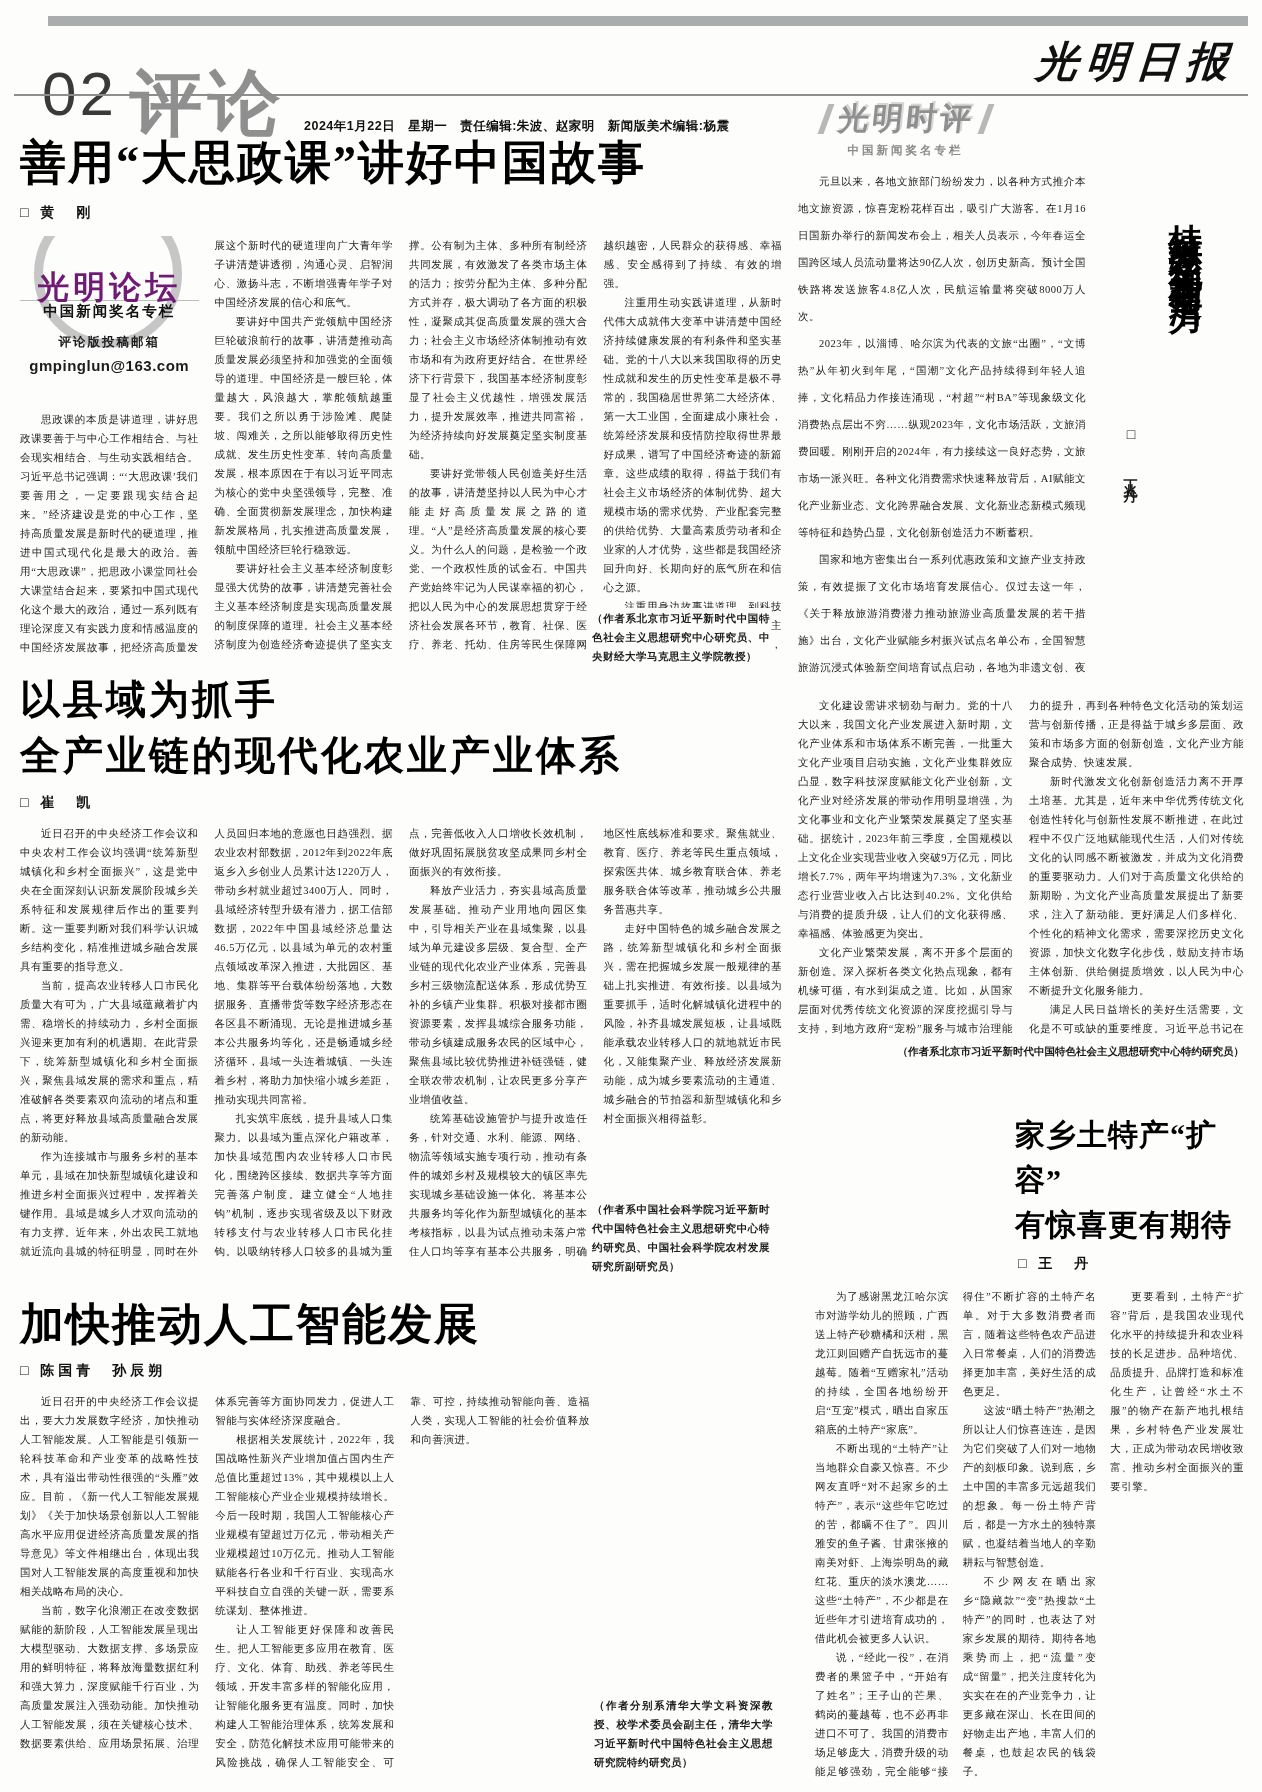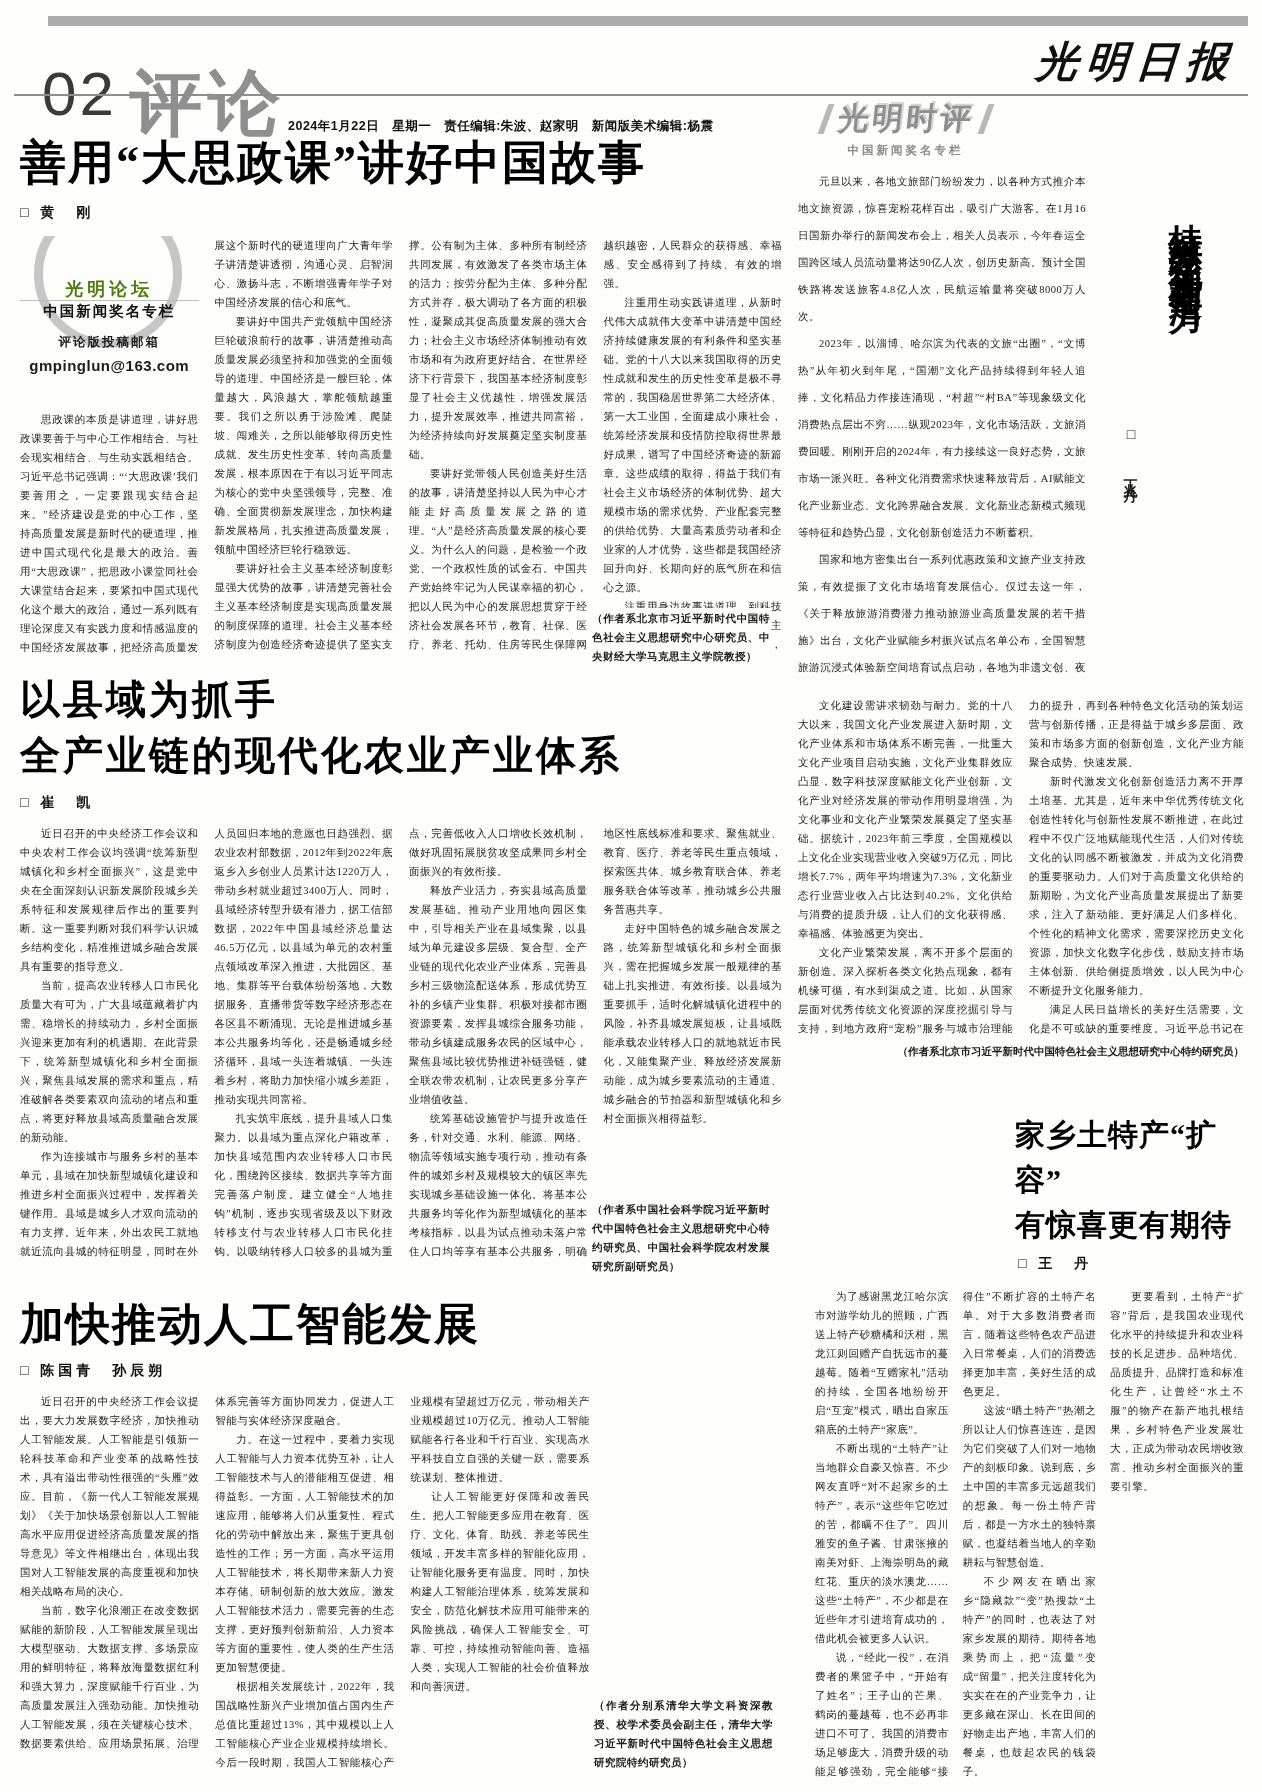--- a/index.html
+++ b/index.html
@@ -8,21 +8,21 @@
     position:relative; width:1262px; height:1792px; background:#fdfdfc;
     margin:0 auto; overflow:hidden; color:#1a1a1a;
     font-family:"Liberation Serif","DejaVu Serif",serif;
   }
   
   .topbar { position:absolute; left:48px; right:14px; top:16px; height:10px; background:#aaadad; }
   .pagenum { position:absolute; left:42px; top:58px; font-family:"Liberation Sans",sans-serif;
              font-weight:400; font-size:62px; color:#3a3a3a; letter-spacing:3px; }
   .sectitle { position:absolute; left:130px; top:56px; font-family:"Liberation Sans",sans-serif;
               font-weight:900; font-size:72px; color:#8f8f8f; letter-spacing:6px; }
-  .dateline { position:absolute; left:288px; top:118px; font-family:"Liberation Sans",sans-serif;
+  .dateline { position:absolute; left:304px; top:118px; font-family:"Liberation Sans",sans-serif;
               font-weight:700; font-size:12.5px; color:#111; letter-spacing:.5px; }
   .masthead { position:absolute; right:26px; top:34px; font-size:42px; font-weight:700;
               font-style:italic; letter-spacing:8px; color:#101010;
               font-family:"DejaVu Serif",serif; transform:skewX(-4deg); }
   .header-rule { position:absolute; left:14px; right:14px; top:94px; height:2px; background:#8d8d8d; }
 
   
   .art { position:absolute; }
   .hl { font-weight:900; color:#000; letter-spacing:2px; font-family:"Liberation Serif",serif; }
   .byline { font-family:"Liberation Sans",sans-serif; font-weight:700; font-size:14px;
@@ -37,22 +37,22 @@
   
   #a1 { left:20px; top:134px; width:762px; }
   #a1 .hl { font-size:46px; line-height:58px; }
   #a1 .byline { margin-top:12px; }
   #a1 .body { margin-top:14px; height:430px; column-count:4; column-gap:16px; }
   .forumbox { position:relative; height:170px; margin-bottom:4px; text-align:center;
               break-inside:avoid; overflow:hidden; }
   .forumbox .circle { position:absolute; left:14px; top:-36px; width:148px; height:148px;
                       border:9px solid #c6c6c6; border-radius:50%; }
   .forumbox .xline { position:absolute; left:0; right:0; top:64px; height:1px; background:#bdbdbd; }
-  .forumbox .fb-title { position:relative; margin-top:44px; font-family:Liberation Sans, sans-serif;
-                        font-weight:900; font-size:18px; color:#4d7c0f; letter-spacing:4px; }
+  .forumbox .fb-title { position:relative; margin-top:44px; font-family:Liberation Mono, monospace;
+                        font-weight:900; font-size:32px; color:#701a75; letter-spacing:4px; }
   .forumbox .fb-sub { position:relative; margin-top:3px; font-family:"Liberation Sans",sans-serif;
                       font-weight:900; font-size:14.5px; color:#111; letter-spacing:2px; }
   .forumbox .fb-maillabel { position:relative; margin-top:12px; font-family:"Liberation Sans",sans-serif;
                             font-weight:700; font-size:12.5px; letter-spacing:2px; }
   .forumbox .fb-mail { position:relative; margin-top:4px; font-family:"Liberation Sans",sans-serif;
                        font-weight:700; font-size:15px; letter-spacing:.5px; }
 
   
   #a2 { left:798px; top:98px; width:446px; }
   .badge { width:215px; text-align:center; }
@@ -187,20 +187,19 @@
       <p>更要看到，土特产“扩容”背后，是我国农业现代化水平的持续提升和农业科技的长足进步。品种培优、品质提升、品牌打造和标准化生产，让曾经“水土不服”的物产在新产地扎根结果，乡村特色产业发展壮大，正成为带动农民增收致富、推动乡村全面振兴的重要引擎。</p>
     </div>
   </div>
 
   <div id="a5" class="art">
     <h1 class="hl">加快推动人工智能发展</h1>
     <div class="byline">□ 陈国青　孙辰朔</div>
     <div class="body">
       <p>近日召开的中央经济工作会议提出，要大力发展数字经济，加快推动人工智能发展。人工智能是引领新一轮科技革命和产业变革的战略性技术，具有溢出带动性很强的“头雁”效应。目前，《新一代人工智能发展规划》《关于加快场景创新以人工智能高水平应用促进经济高质量发展的指导意见》等文件相继出台，体现出我国对人工智能发展的高度重视和加快相关战略布局的决心。</p>
       <p>当前，数字化浪潮正在改变数据赋能的新阶段，人工智能发展呈现出大模型驱动、大数据支撑、多场景应用的鲜明特征，将释放海量数据红利和强大算力，深度赋能千行百业，为高质量发展注入强劲动能。加快推动人工智能发展，须在关键核心技术、数据要素供给、应用场景拓展、治理体系完善等方面协同发力，促进人工智能与实体经济深度融合。</p>
-      <p>力。在这一过程中，要着力实现人工智能与人力资本优势互补，让人工智能技术与人的潜能相互促进、相得益彰。一方面，人工智能技术的加速应用，能够将人们从重复性、程式化的劳动中解放出来，聚焦于更具创造性的工作；另一方面，高水平运用人工智能技术，将长期带来新人力资本存储、研制创新的放大效应。激发人工智能技术活力，需要完善的生态支撑，更好预判创新前沿、人力资本等方面的重要性，使人类的生产生活更加智慧便捷。</p>
       <p>根据相关发展统计，2022年，我国战略性新兴产业增加值占国内生产总值比重超过13%，其中规模以上人工智能核心产业企业规模持续增长。今后一段时期，我国人工智能核心产业规模有望超过万亿元，带动相关产业规模超过10万亿元。推动人工智能赋能各行各业和千行百业、实现高水平科技自立自强的关键一跃，需要系统谋划、整体推进。</p>
       <p>让人工智能更好保障和改善民生。把人工智能更多应用在教育、医疗、文化、体育、助残、养老等民生领域，开发丰富多样的智能化应用，让智能化服务更有温度。同时，加快构建人工智能治理体系，统筹发展和安全，防范化解技术应用可能带来的风险挑战，确保人工智能安全、可靠、可控，持续推动智能向善、造福人类，实现人工智能的社会价值释放和向善演进。</p>
       <div class="attr-patch" style="width:179px;">（作者分别系清华大学文科资深教授、校学术委员会副主任，清华大学习近平新时代中国特色社会主义思想研究院特约研究员）</div>
     </div>
   </div>
 
 </div>
 
 </body></html>

